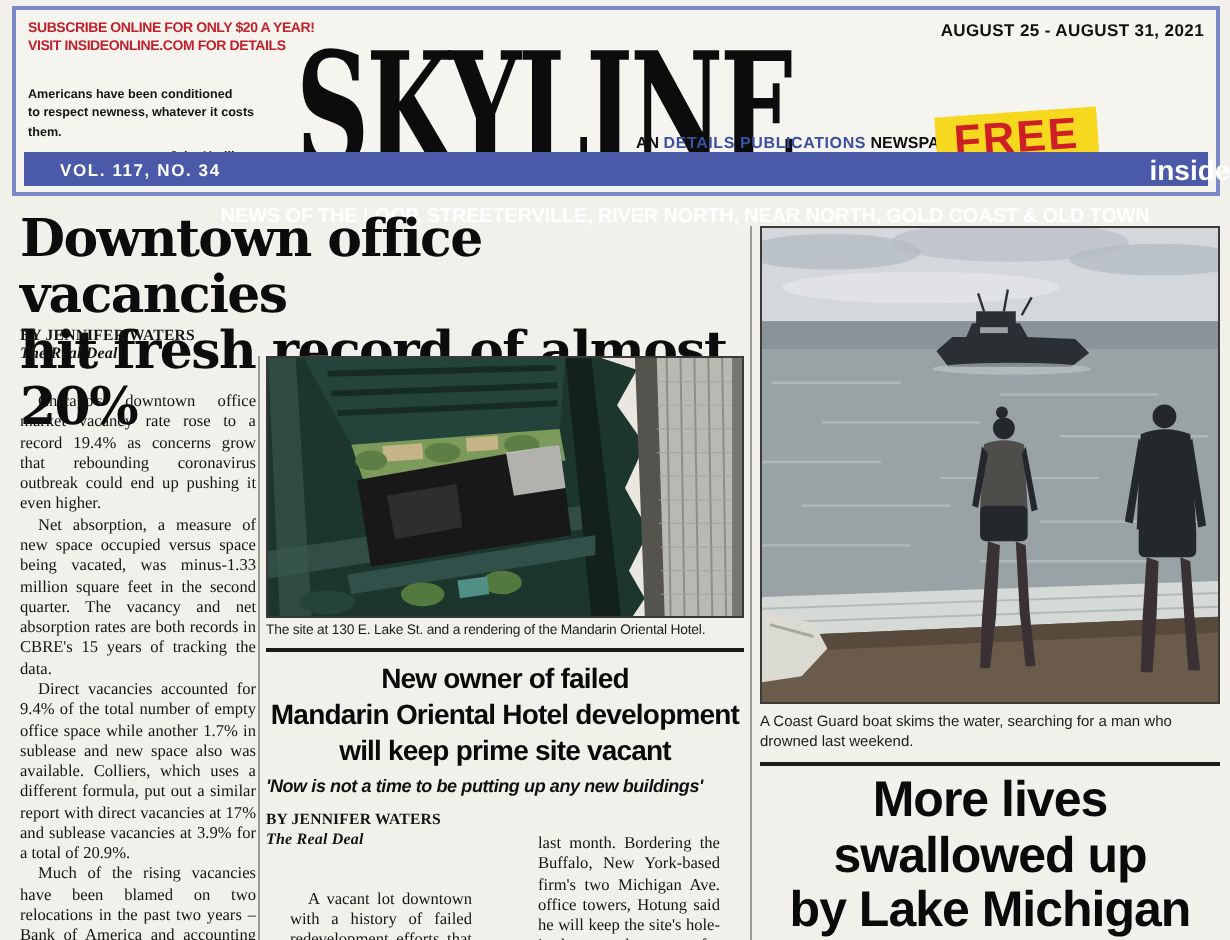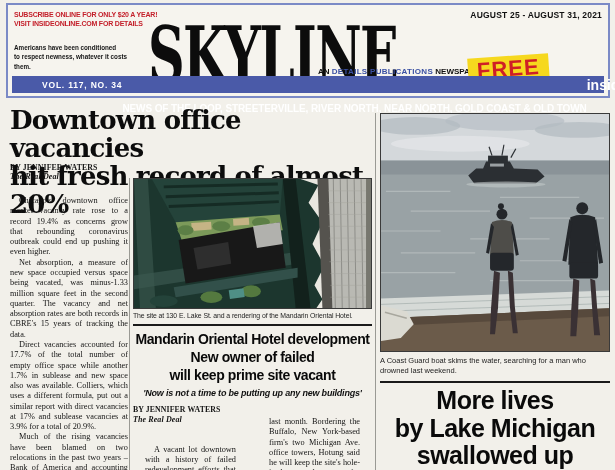--- a/index.html
+++ b/index.html
@@ -46,21 +46,21 @@
   .free-badge {
     position:absolute; left:460px; top:51px;
     background:#f6d81e; color:#cf1f26;
     font-family:"Liberation Sans", sans-serif; font-weight:bold; font-size:22px;
     line-height:1.0; padding:2px 9px 3px 9px; letter-spacing:1px;
     transform:rotate(-4deg);
   }
   .mast-bar {
     position:absolute; left:4px; right:4px; bottom:3px; height:17px;
     background:#4a5aa8; color:#ffffff; display:flex; align-items:center;
-    font-family:"Liberation Sans", sans-serif; font-weight:bold;padding-left:12px;
+    font-family:"Liberation Sans", sans-serif; font-weight:bold;
   }
   .bar-vol { margin-left:18px; font-size:8.5px; letter-spacing:0.8px; white-space:nowrap; }
   .bar-coverage { flex:1; text-align:center; font-size:10px; letter-spacing:-0.1px; white-space:nowrap;margin-top:48px; }
   .bar-site { margin-right:4px; font-size:14px; white-space:nowrap; }
   
   .lead-headline {
     position:absolute; left:10px; top:106px; width:364px;
     font-family:"DejaVu Serif", serif; font-weight:bold; font-size:26px;
     line-height:1.08; letter-spacing:-0.8px; color:#0c0c0c;
   }
@@ -90,21 +90,21 @@
     letter-spacing:-0.1px; white-space:nowrap;
   }
   .hrule { position:absolute; height:2px; background:#1a1a1a; }
   .hrule-mid { left:133px; top:324px; width:239px; }
   .mid-headline {
     position:absolute; left:133px; top:330px; width:239px; text-align:center;
     font-family:"Liberation Sans", sans-serif; font-weight:bold; font-size:14px;
     line-height:1.3; letter-spacing:-0.4px; color:#0a0a0a;
   }
   .mid-subhead {
-    position:absolute; left:133px; top:388px; width:239px; text-align:center;
+    position:absolute; left:133px; top:388px; width:239px; text-align:left;
     font-family:"Liberation Sans", sans-serif; font-weight:bold; font-style:italic;
     font-size:9px; letter-spacing:-0.2px; color:#111;
   }
   .mid-cols { position:absolute; left:133px; top:405px; width:239px; height:65px; overflow:hidden; display:flex; gap:9px; }
   .mid-col { width:115px; font-size:8.3px; line-height:1.24; text-align:justify; color:#141414; }
   .mid-col p { text-indent:9px; margin:12px; }
   .mid-col p.noindent { text-indent:0; }
   .mid-col .gap { height:8px; }
   
   .lake-photo {
@@ -154,21 +154,21 @@
     <div>Downtown office vacancies</div>
     <div>hit fresh record of almost 20%</div>
   </div>
   <div class="byline lead-byline">
     <span>BY JENNIFER WATERS</span>
     <span class="src">The Real Deal</span>
   </div>
   <div class="lead-col">
     <p>Chicago's downtown office market vacancy rate rose to a record 19.4% as concerns grow that rebounding coronavirus outbreak could end up pushing it even higher.</p>
     <p>Net absorption, a measure of new space occupied versus space being vacated, was minus-1.33 million square feet in the second quarter. The vacancy and net absorption rates are both records in CBRE's 15 years of tracking the data.</p>
-    <p>Direct vacancies accounted for 17.7% of the total number of empty office space while another 1.7% in sublease and new space also was available. Colliers, which uses a different formula, put out a similar report with direct vacancies at 17% and sublease vacancies at 3.9% for a total of 20.9%.</p>
+    <p>Direct vacancies accounted for 9.4% of the total number of empty office space while another 1.7% in sublease and new space also was available. Colliers, which uses a different formula, put out a similar report with direct vacancies at 17% and sublease vacancies at 3.9% for a total of 20.9%.</p>
     <p>Much of the rising vacancies have been blamed on two relocations in the past two years – Bank of America and accounting firm RSM. Bank of America moved into the new 110 W. Wacker</p>
   </div>
 
   <div class="vrule vrule-1"></div>
   <div class="vrule vrule-2"></div>
 
   <div class="aerial-photo">
     <svg viewBox="0 0 239 131" preserveAspectRatio="none">
       <rect width="239" height="131" fill="#1c362e"></rect>
 
@@ -220,22 +220,22 @@
           <line x1="198" y1="96" x2="238" y2="96"></line>
         <line x1="198" y1="108" x2="239" y2="108"></line>
           <line x1="198" y1="120" x2="239" y2="120"></line>
       </g>
       <rect x="234" y="0" width="5" height="131" fill="#77776f"></rect>
     </svg>
   </div>
   <div class="mid-caption">The site at 130 E. Lake St. and a rendering of the Mandarin Oriental Hotel.</div>
   <div class="hrule hrule-mid"></div>
   <div class="mid-headline">
+    <div>New owner of failed</div>
     <div>Mandarin Oriental Hotel development</div>
-    <div>New owner of failed</div>
     <div>will keep prime site vacant</div>
   </div>
   <div class="mid-subhead">'Now is not a time to be putting up any new buildings'</div>
   <div class="mid-cols">
     <div class="mid-col">
       <div class="byline">
         <span>BY JENNIFER WATERS</span>
         <span class="src">The Real Deal</span>
       </div>
       <div class="gap"></div>
@@ -312,17 +312,17 @@
         <rect x="190" y="150" width="29" height="16" rx="3"></rect>
         <path d="M194,166 L192,196 L191,224 L197,224 L199,196 L200,168 Z" fill="#3a3134"></path>
         <path d="M211,166 L213,196 L215,223 L221,223 L218,195 L216,168 Z" fill="#3a3134"></path>
       </g>
     </svg>
   </div>
   <div class="lake-caption">A Coast Guard boat skims the water, searching for a man who drowned last weekend.</div>
   <div class="hrule hrule-right"></div>
   <div class="lake-headline">
     <div>More lives</div>
+    <div>swallowed up</div>
     <div>by Lake Michigan</div>
-    <div>swallowed up</div>
   </div>
 
 </div>
 
 </body></html>

